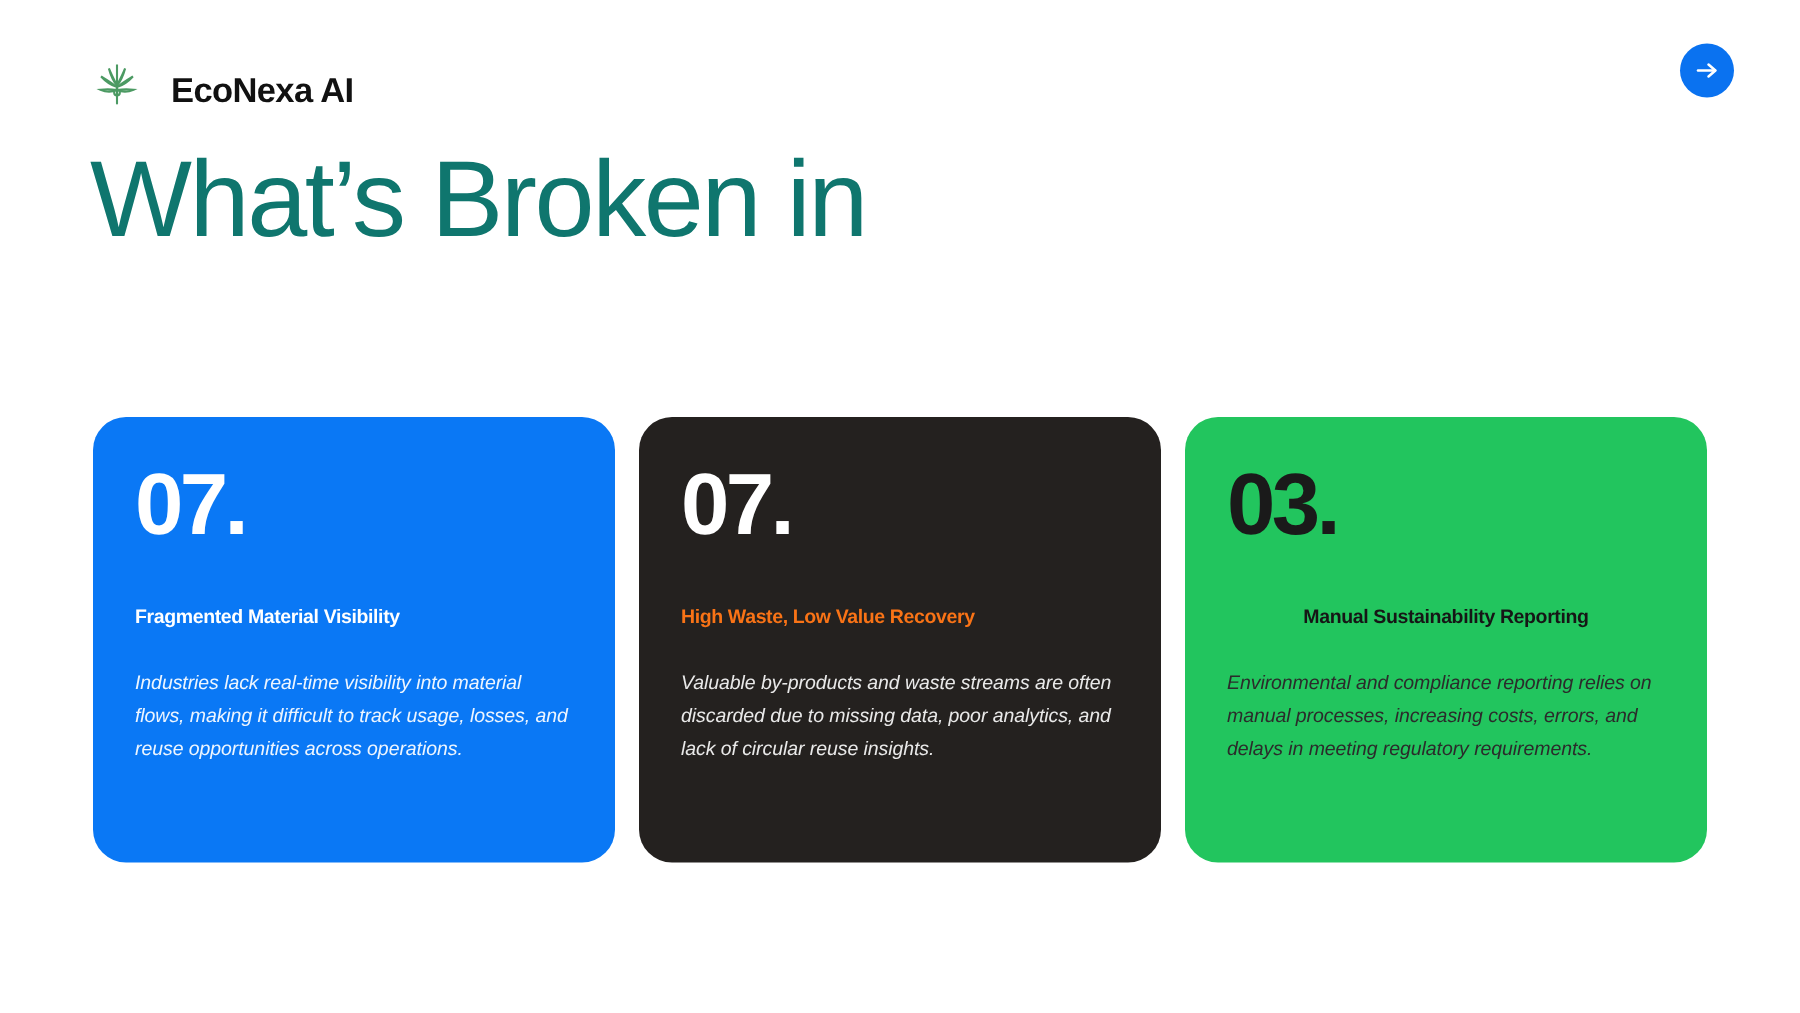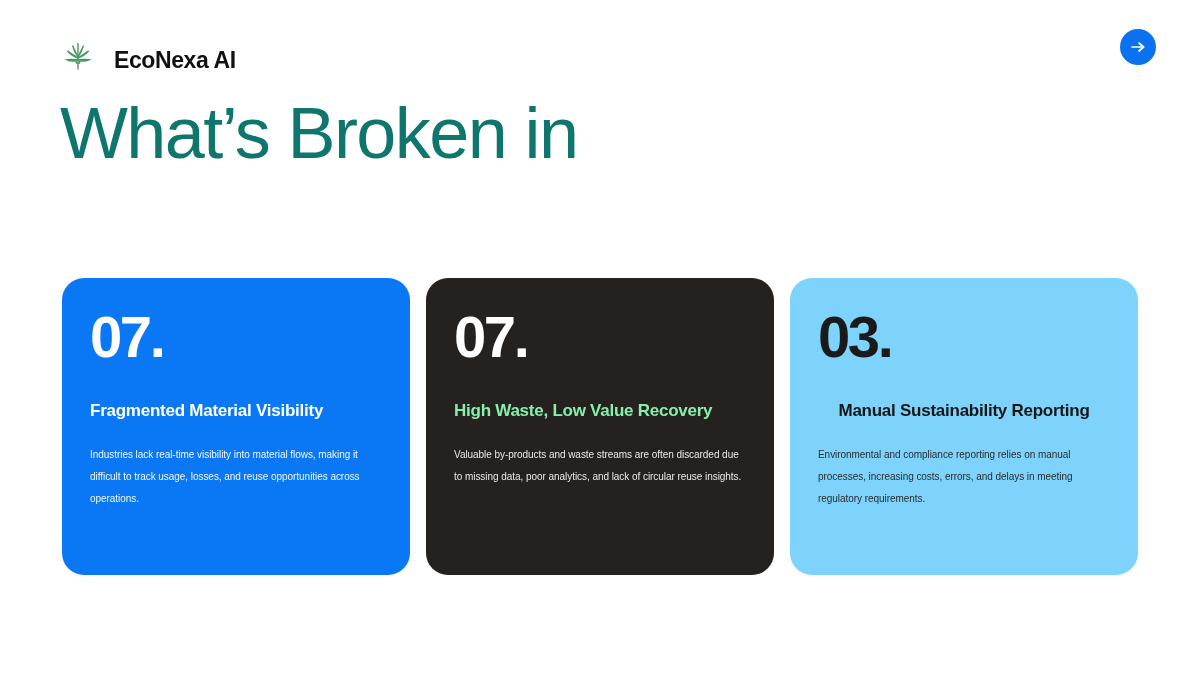--- a/index.html
+++ b/index.html
@@ -90,49 +90,50 @@
   }
   .card {
     flex:1 1 0;
     border-radius:22px;
     padding:28px 28px 0 28px;
     position:relative;
     overflow:hidden;
   }
   .card--blue  { background:#0a78f5; }
   .card--dark  { background:#24211f; }
-  .card--light { background:#7dd3fc; }
+  .card--light { background:#22c55e; }
 
   .card-number {
     font-size:58px;
     line-height:62px;
     font-weight:bold;
     letter-spacing:-2.4px;
     margin-bottom:24px;
   }
   .card--blue  .card-number { color:#ffffff; }
   .card--dark  .card-number { color:#ffffff; }
   .card--light .card-number { color:#1a1a1a; }
 
   .card-title {
-    font-size:17px;
+    font-size:13px;
     line-height:30px;
     font-weight:bold;
     letter-spacing:-0.25px;
     margin-bottom:18px;
     margin-top:28px;
   }
   .card--blue  .card-title { color:#ffffff; }
-  .card--dark  .card-title { color:#86efac; }
+  .card--dark  .card-title { color:#f97316; }
   .card--light .card-title { color:#161616;text-align:center; }
 
   .card-body {
-    font-size:10px;
+    font-size:13px;
     line-height:22px;
     letter-spacing:-0.05px;
+    font-style:italic;
   }
   .card--blue  .card-body { color:rgba(255,255,255,0.93); }
   .card--dark  .card-body { color:rgba(255,255,255,0.90); }
   .card--light .card-body { color:#2b2b2b; }
 </style>
 </head>
 <body>
 
 <div class="slide">
 

